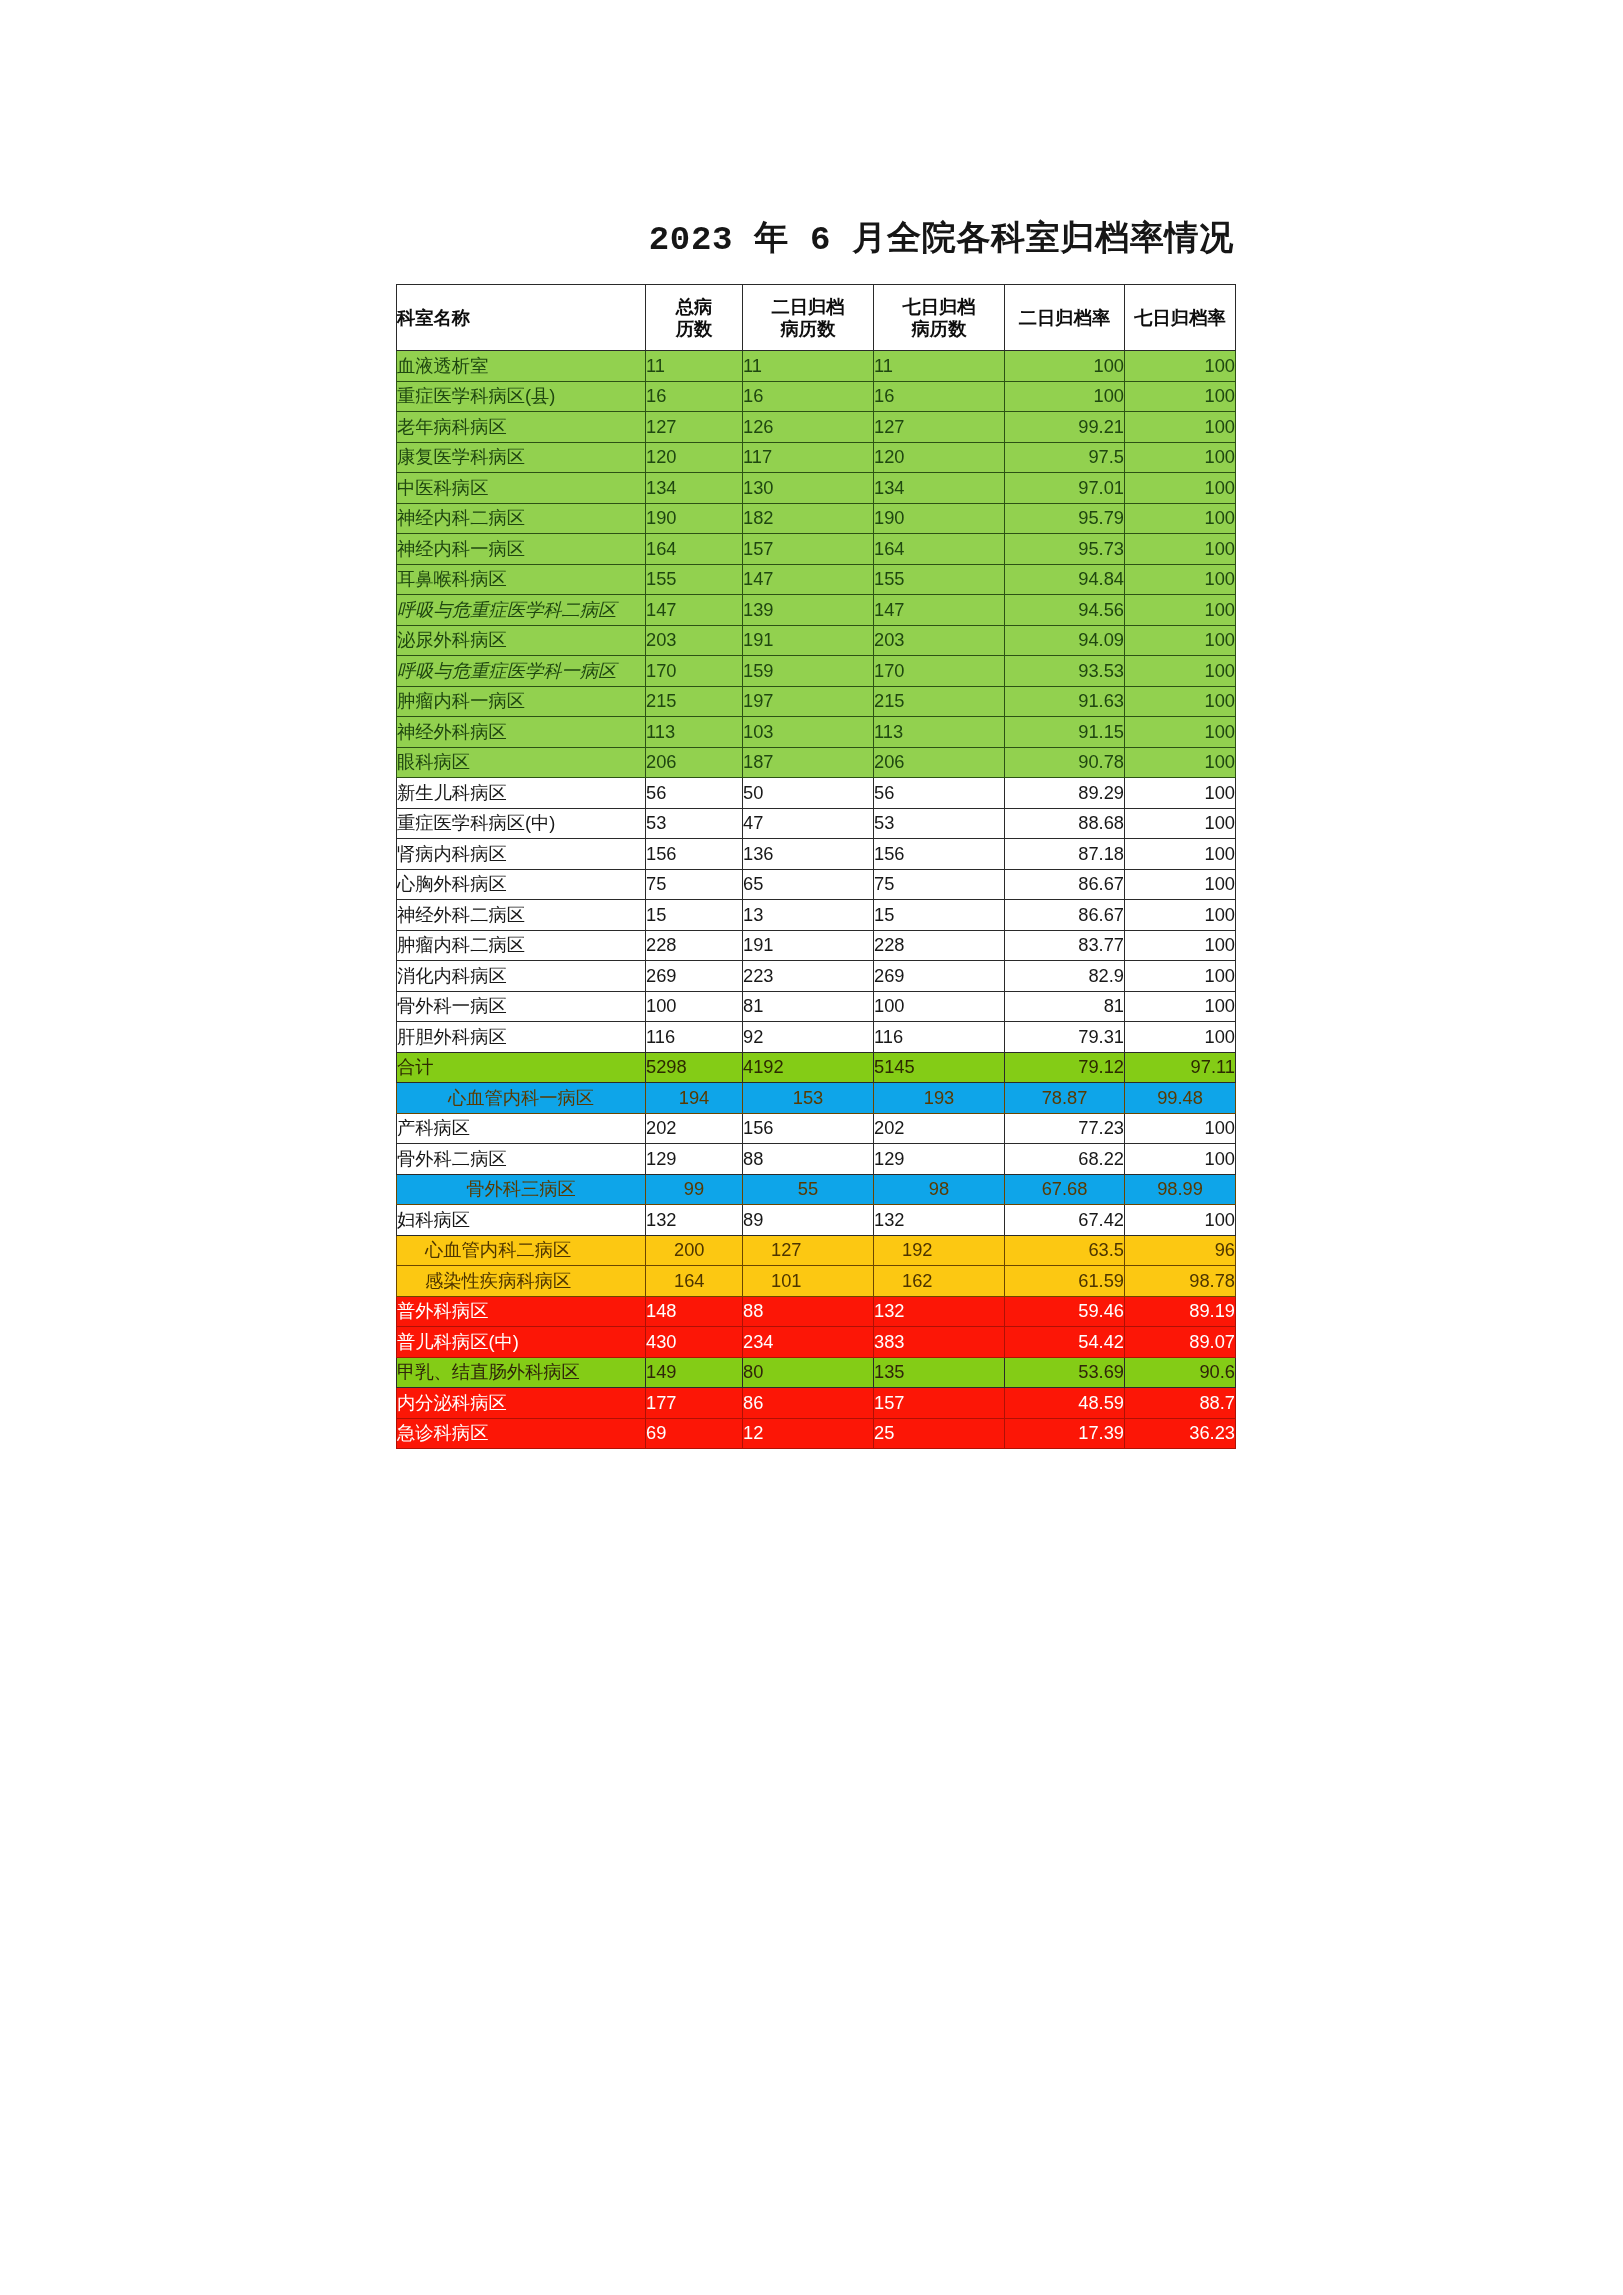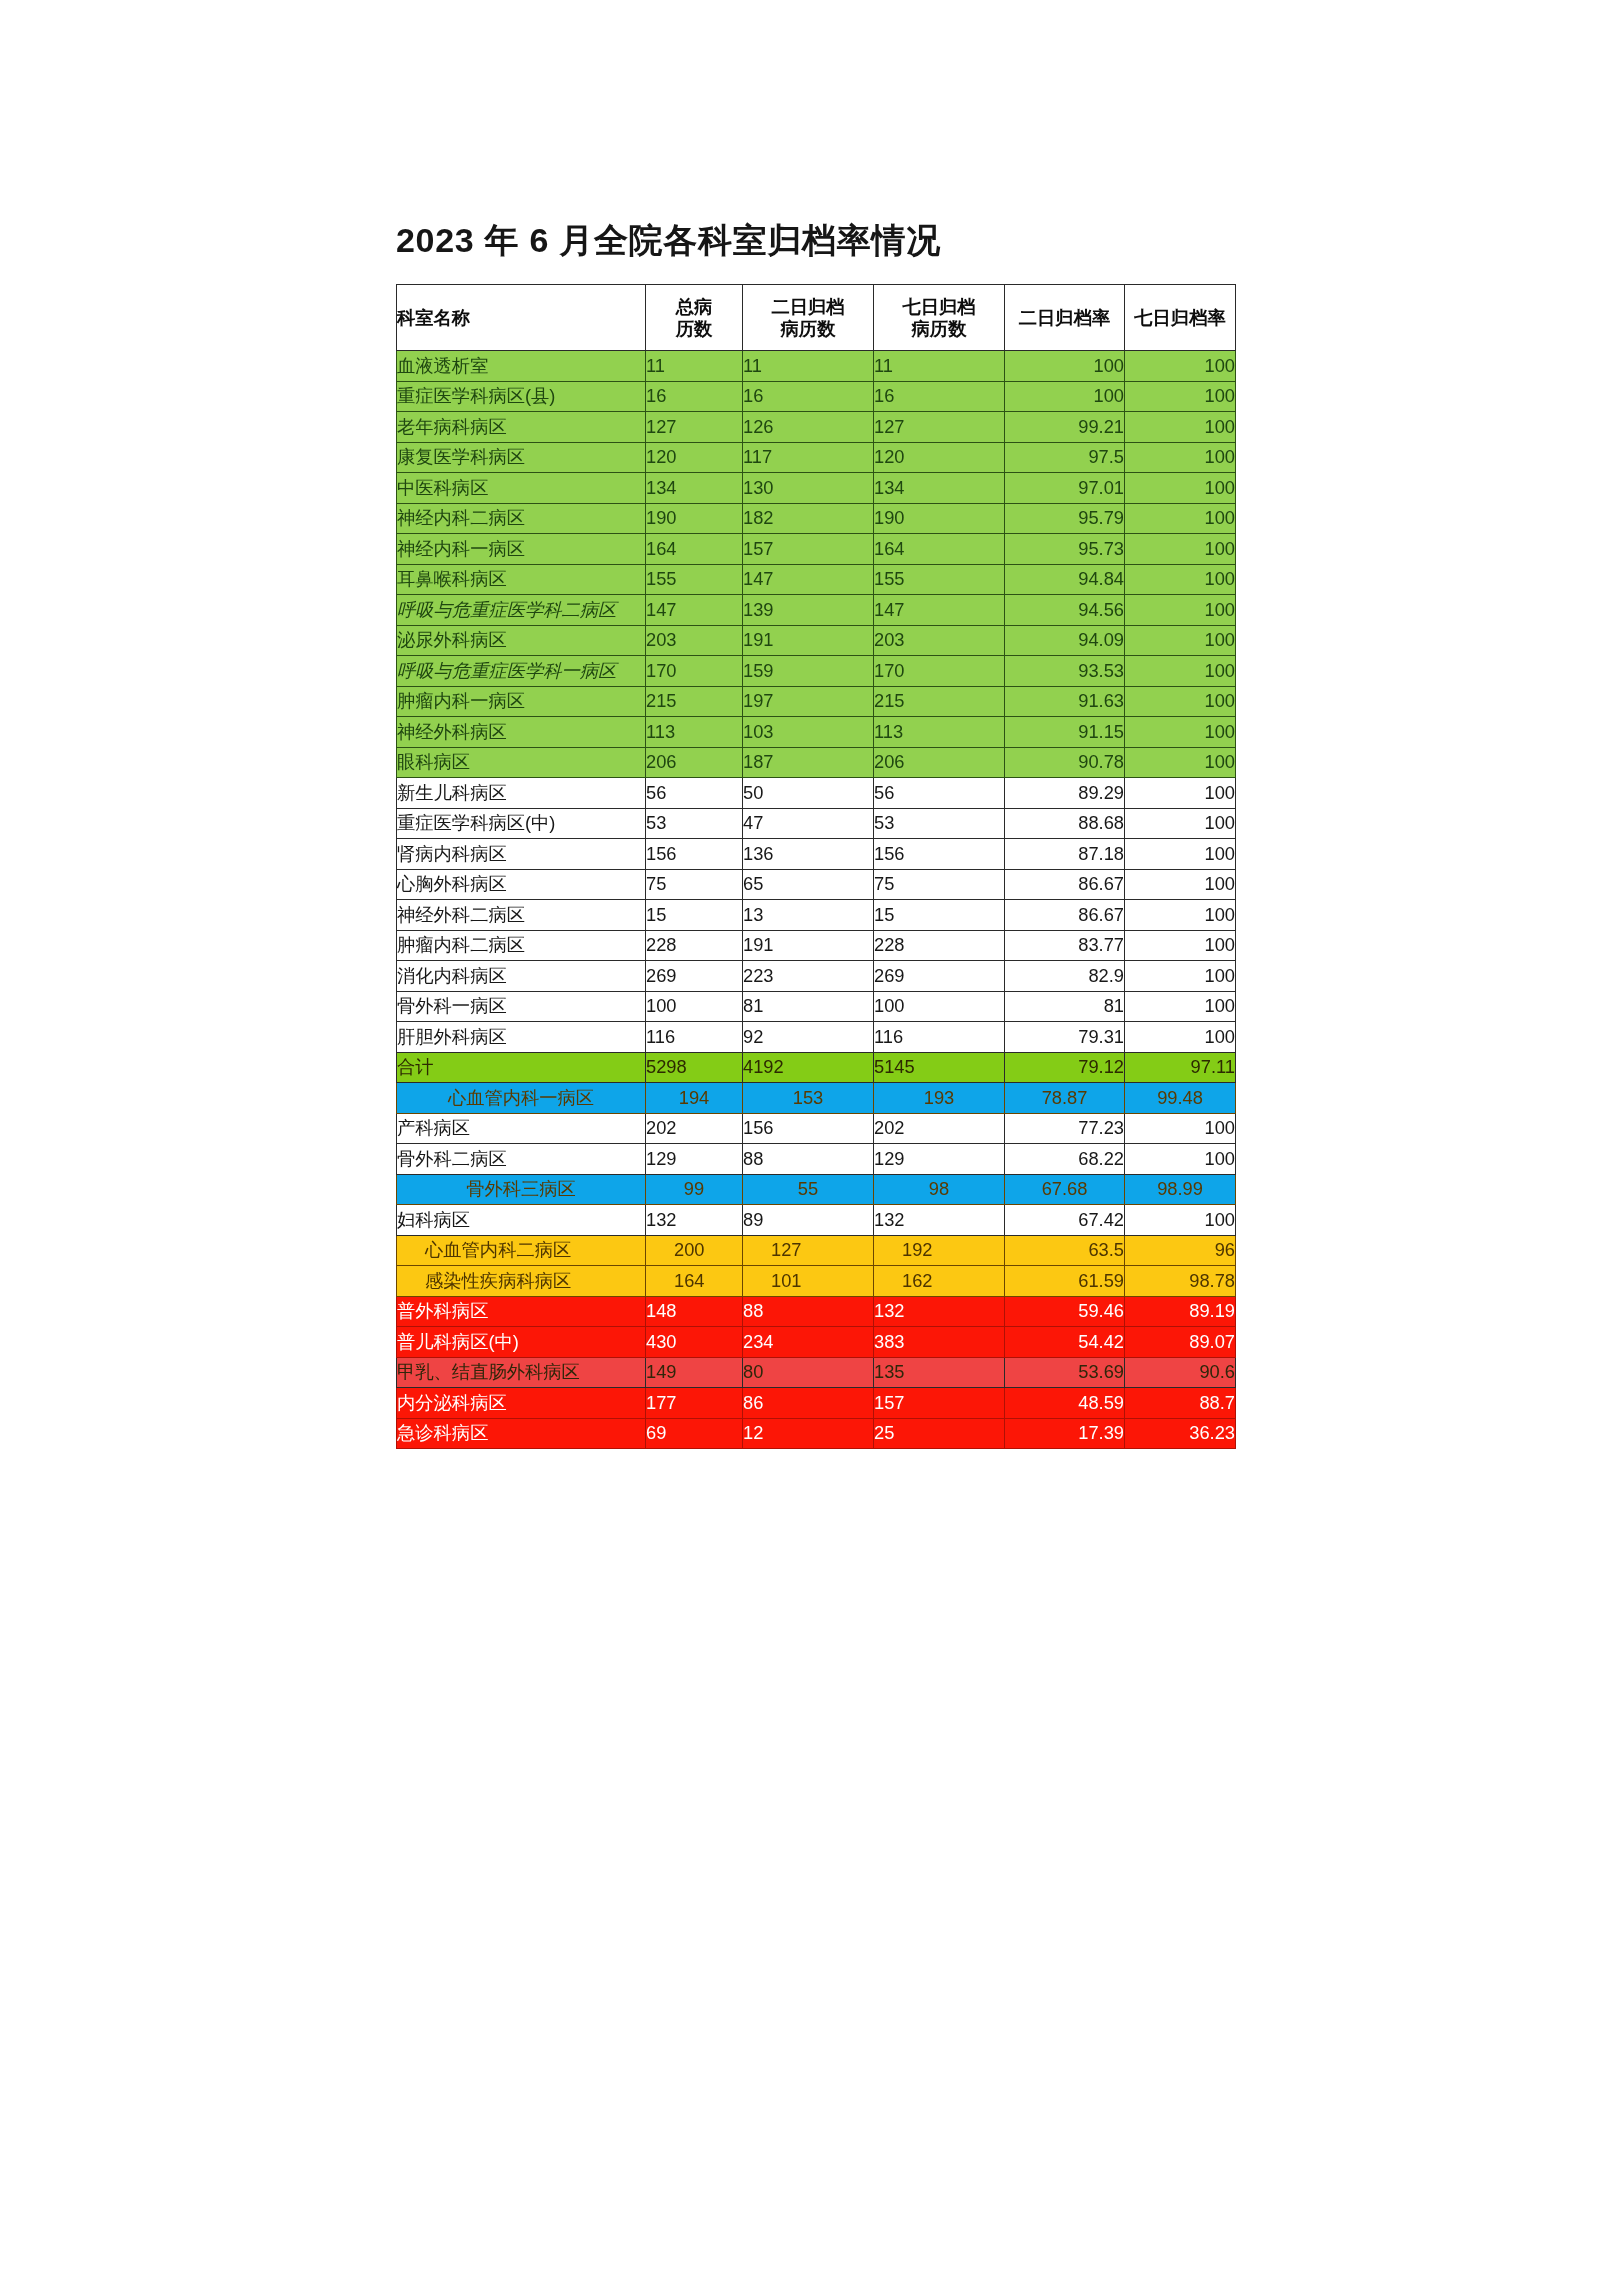--- a/index.html
+++ b/index.html
@@ -21,22 +21,22 @@
     background: #ffffff;
     overflow: hidden;
   }
 
   
   .doc-title {
     position: absolute;
     left: 396px;
     top: 220px;
     width: 838px;
-    text-align: left;
-    font-family: Liberation Sans, sans-serif;
+    text-align: right;
+    font-family: Liberation Mono, monospace;
     font-weight: bold;
     font-size: 34px;
     line-height: 41px;
     color: #161616;
     letter-spacing: 0.7px;
     white-space: nowrap;
   }
 
   
   .table-wrap {
@@ -120,21 +120,21 @@
     padding-right: 9.2px;
   }
 
   
   tr.s-green    td { background: #92d14f; color: #1f4710; }
   tr.s-white    td { background: #ffffff; color: #181818; }
   tr.s-yellow   td { background: #84cc16; color: #2c2a00; }
   tr.s-orange   td { background: #0ea5e9; color: #5a3a00; text-align: center; }
   tr.s-amber    td { background: #fcc812; color: #4d3500; }
   tr.s-red      td { background: #fc1606; color: #ffffff; }
-  tr.s-gold     td { background: #ef4444; color: #30260a; }
+  tr.s-gold     td { background: #84cc16; color: #30260a; }
 
   tr.s-green  td { border-color: #2c5214; }
   tr.s-red    td { border-color: #b01005; }
   tr.s-orange td { border-color: #6b4600; }
   tr.s-amber  td { border-color: #6b4600; padding-left: 28px; }
 </style>
 </head>
 <body>
 
 <div class="page">

